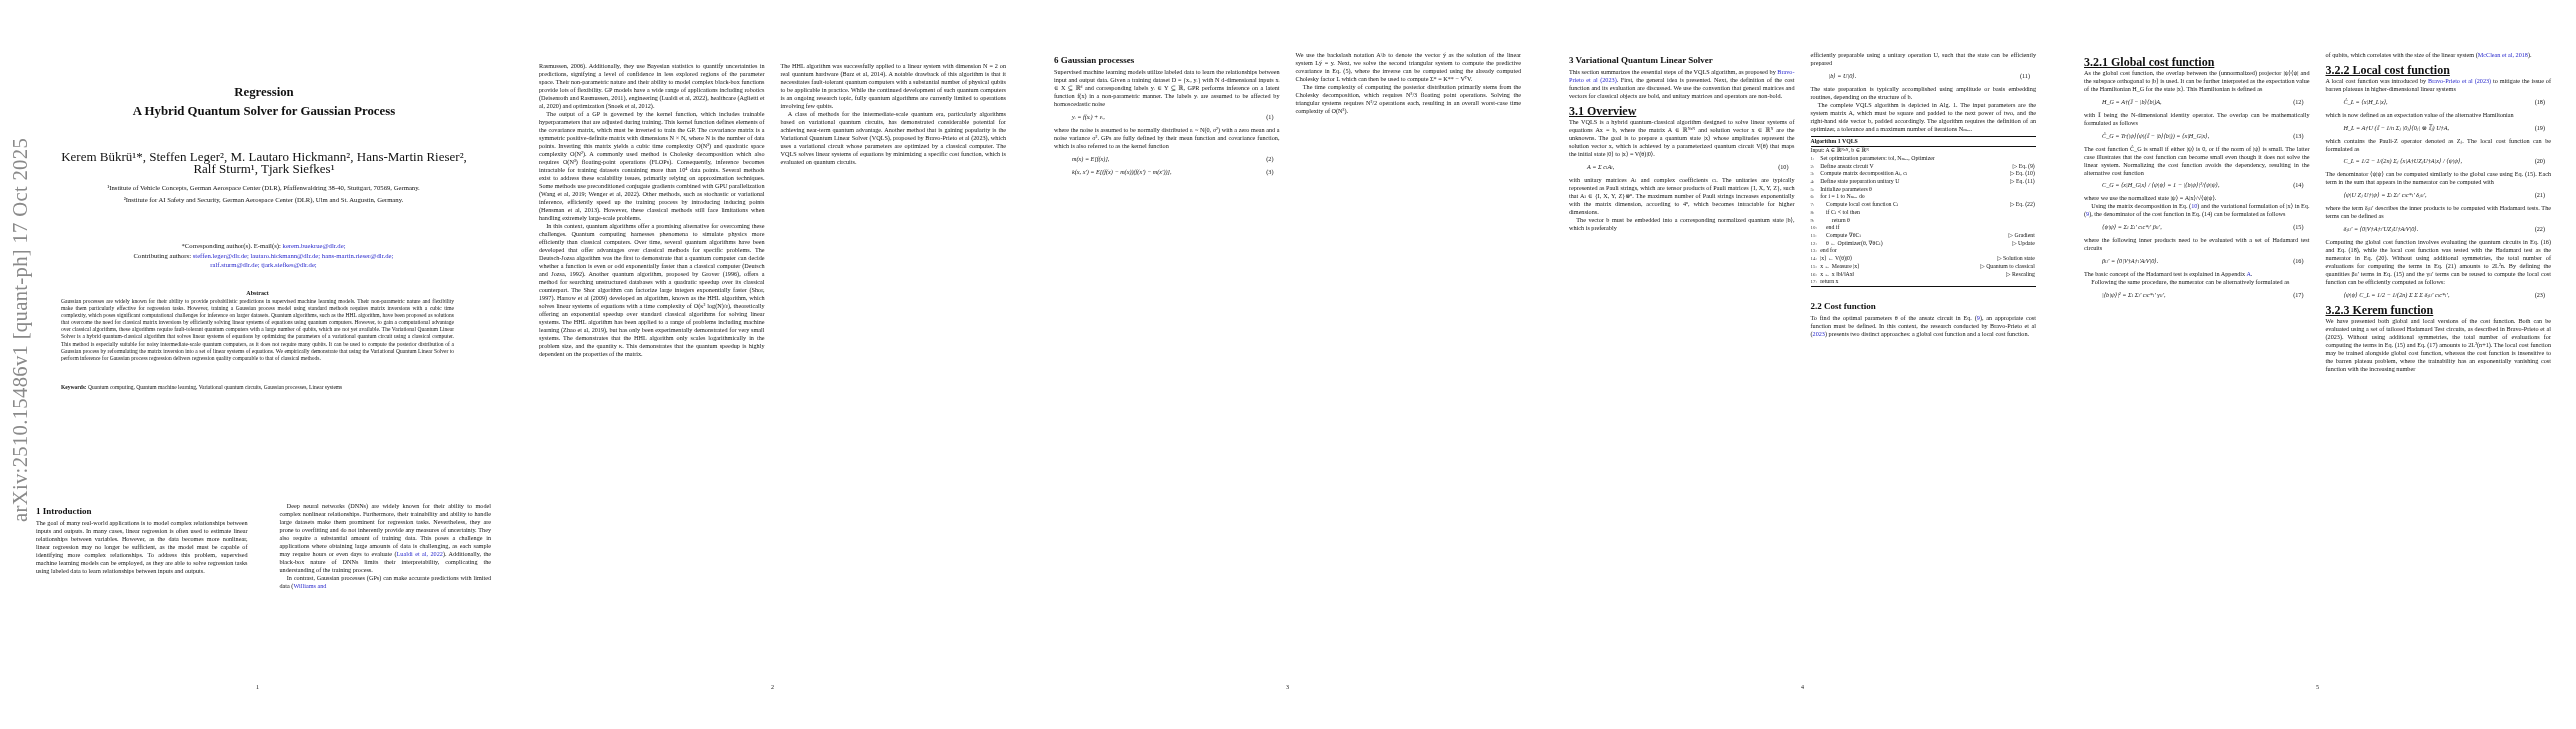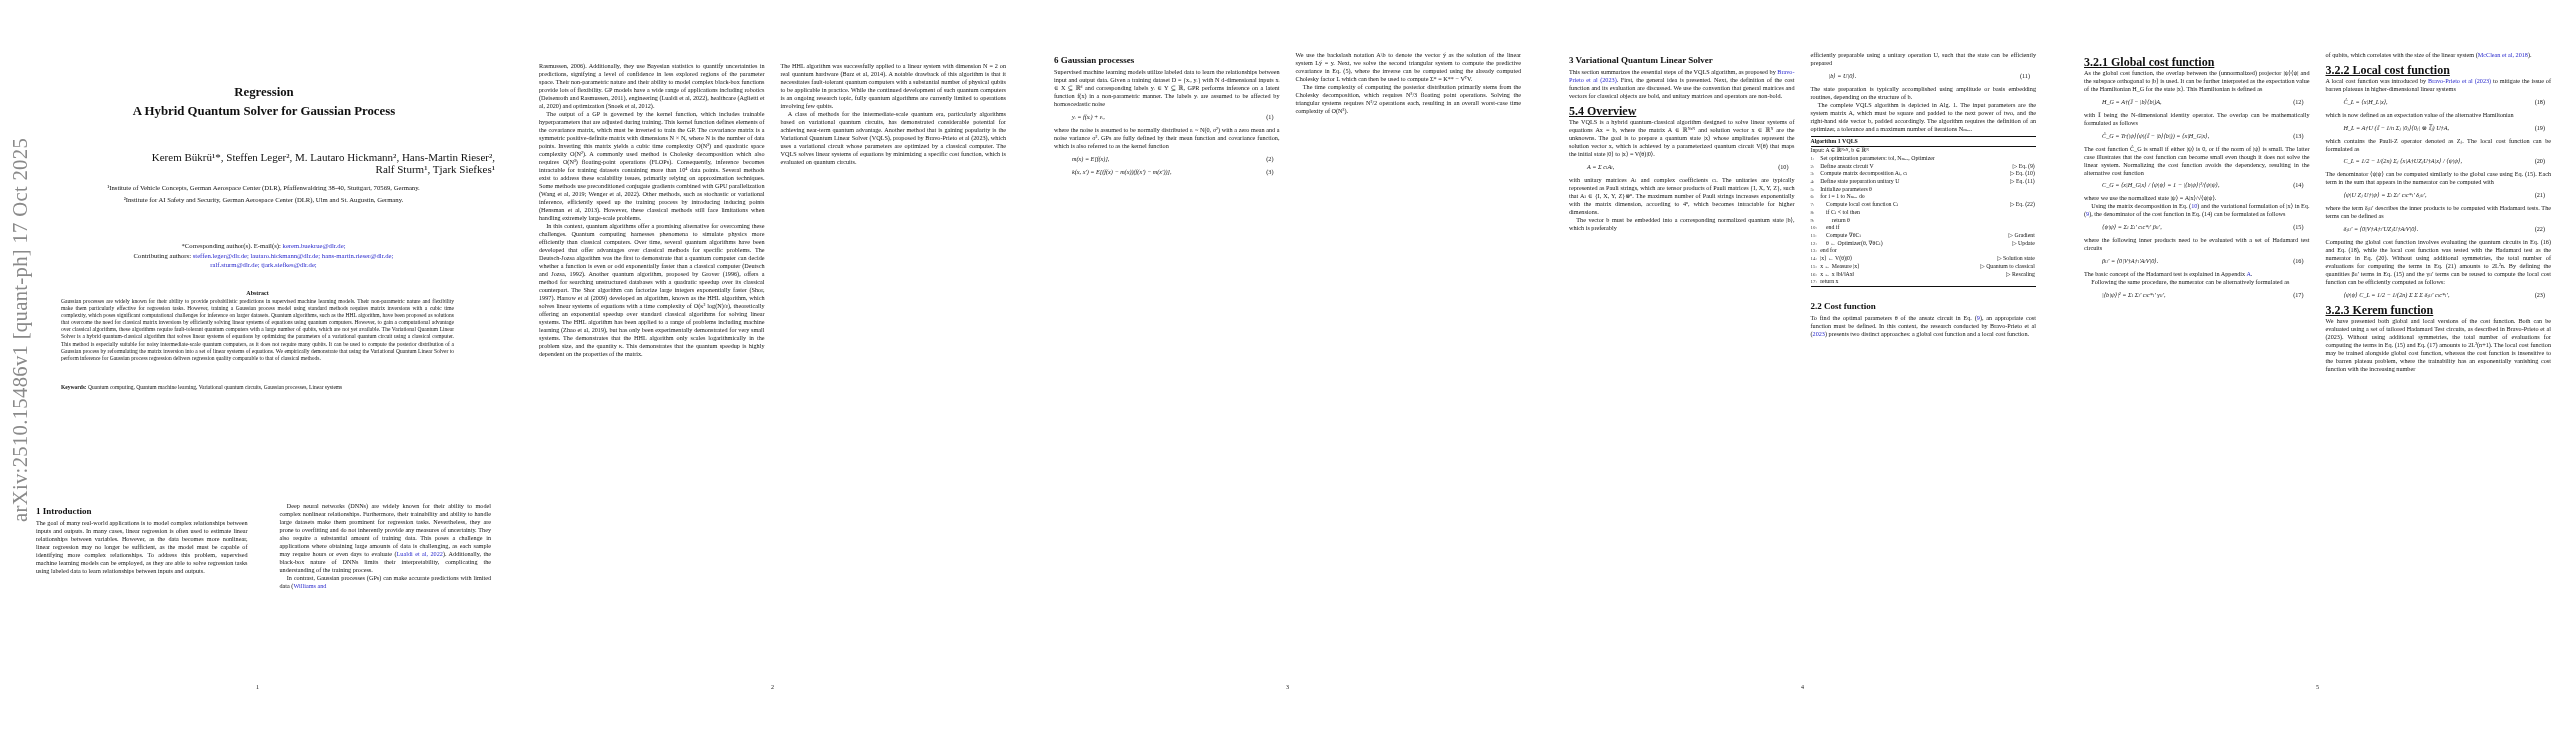--- a/index.html
+++ b/index.html
@@ -14,21 +14,21 @@
   .link { color: #2a2acc; }
   .pagenum { position: absolute; bottom: 39px; left: 0; right: 0; text-align: center; font-size: 6px; }
   .sec { font-weight: bold; font-size: 9px; margin: 4.9px 0 4.3px; }
   .subsec { font-weight: bold; font-size: 12px; margin: 7px 0 3px; text-decoration: underline; }
   .eq { display: flex; justify-content: space-between; align-items: center; margin: 4.9px 0; padding: 0 6px 0 18px; font-style: italic; }
   .eq .num { font-style: normal; }
   
   .arxiv-stamp { position: absolute; left: 8.5px; top: 24px; width: 24px; height: 498px; }
   .arxiv-stamp span { position: absolute; left: 0; bottom: 0; transform-origin: left bottom; transform: rotate(-90deg) translate(0, 23px); white-space: nowrap; font-size: 20.7px; color: #8a8a8a; font-family: "Liberation Serif", serif; letter-spacing: 0.3px; }
   .title { position: absolute; left: 49px; right: 36px; top: 83px; text-align: center; font-weight: bold; font-size: 12.8px; line-height: 19.4px; }
-  .authors { position: absolute; left: 49px; right: 20px; top: 151px; text-align: right; font-size: 11px; line-height: 12px; }
+  .authors { position: absolute; left: 49px; right: 36px; top: 151px; text-align: center; font-size: 13px; line-height: 12px; }
   .affil { position: absolute; left: 36px; right: 24px; top: 182px; text-align: center; font-size: 6.7px; line-height: 11.5px; }
   .corr { position: absolute; left: 36px; right: 24px; top: 241px; text-align: center; font-size: 6.7px; line-height: 9.7px; }
   .abstract-head { position: absolute; left: 0; right: 0; top: 290px; text-align: center; font-weight: bold; font-size: 6px; }
   .abstract { position: absolute; left: 61px; right: 61px; top: 298px; font-size: 5.5px; line-height: 7.1px; text-align: justify; }
   .keywords { position: absolute; left: 61px; right: 61px; top: 384px; font-size: 5.5px; line-height: 7.1px; }
   .p1cols { position: absolute; left: 36px; right: 24px; top: 502px; display: flex; gap: 32px; }
   
   .algo { border-top: 0.9px solid #111; border-bottom: 0.9px solid #111; margin: 3.6px 0; font-size: 5.8px; line-height: 7.7px; }
   .algo-title { border-bottom: 0.6px solid #111; padding: 0.6px 0; }
   .algo-line { display: flex; justify-content: space-between; padding-right: 1.2px; }
@@ -124,21 +124,21 @@
       </div>
     </div>
     <div class="pagenum">3</div>
   </div>
 
   <div class="page">
     <div class="cols" style="top:51px">
       <div class="col">
         <div class="sec">3  Variational Quantum Linear Solver</div>
         <p class="noindent"><span>This section summarizes the essential steps of the VQLS algorithm, as proposed by </span><span class="link">Bravo-Prieto et al (2023)</span><span>. First, the general idea is presented. Next, the definition of the cost function and its evaluation are discussed. We use the convention that general matrices and vectors for classical objects are bold, and unitary matrices and operators are non-bold.</span></p>
-        <div class="subsec">5.4  Overview</div>
+        <div class="subsec">3.1  Overview</div>
         <p class="noindent">The VQLS is a hybrid quantum-classical algorithm designed to solve linear systems of equations Ax = b, where the matrix A ∈ ℝᴺˣᴺ and solution vector x ∈ ℝᴺ are the unknowns. The goal is to prepare a quantum state |x⟩ whose amplitudes represent the solution vector x, which is achieved by a parameterized quantum circuit V(θ) that maps the initial state |0⟩ to |x⟩ = V(θ)|0⟩.</p>
         <div class="eq">
             <span>A = Σ cₗAₗ,</span>
             <span class="num">(10)</span>
           </div>
         <p class="noindent">with unitary matrices Aₗ and complex coefficients cₗ. The unitaries are typically represented as Pauli strings, which are tensor products of Pauli matrices {I, X, Y, Z}, such that Aₗ ∈ {I, X, Y, Z}⊗ⁿ. The maximum number of Pauli strings increases exponentially with the matrix dimension, according to 4ⁿ, which becomes intractable for higher dimensions.</p>
         <p>The vector b must be embedded into a corresponding normalized quantum state |b⟩, which is preferably</p>
       </div>
       <div class="col">
         <p class="noindent">efficiently preparable using a unitary operation U, such that the state can be efficiently prepared</p>

